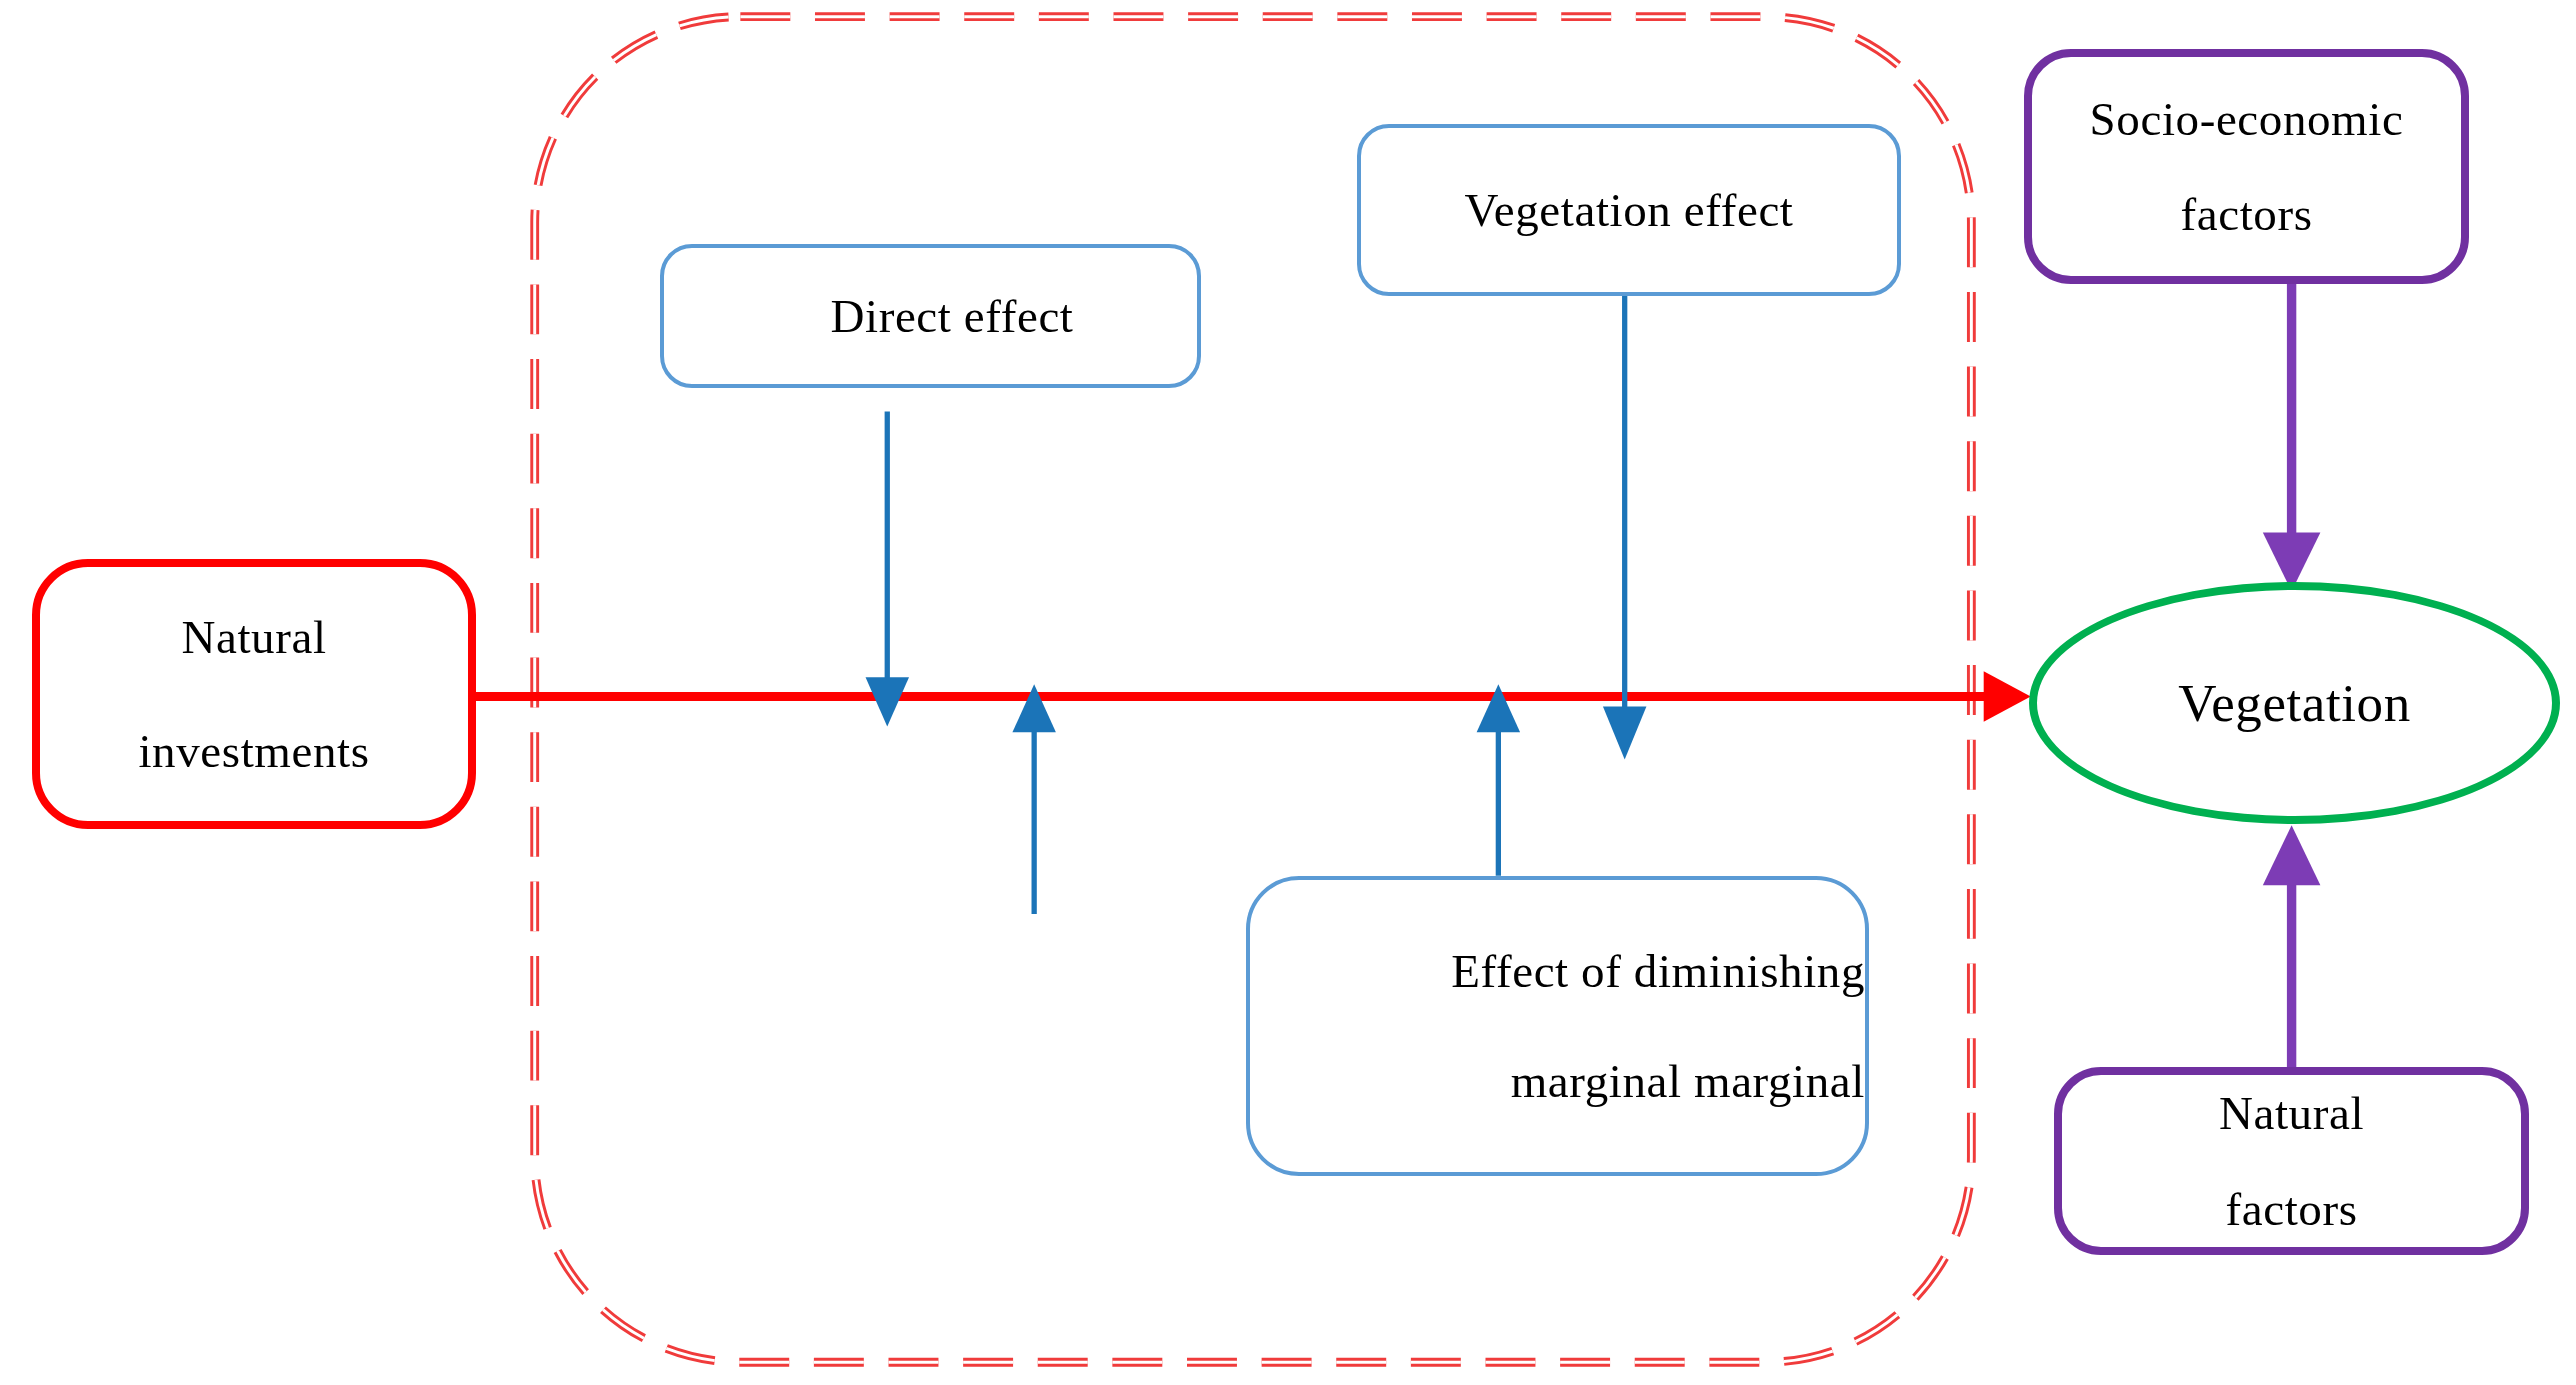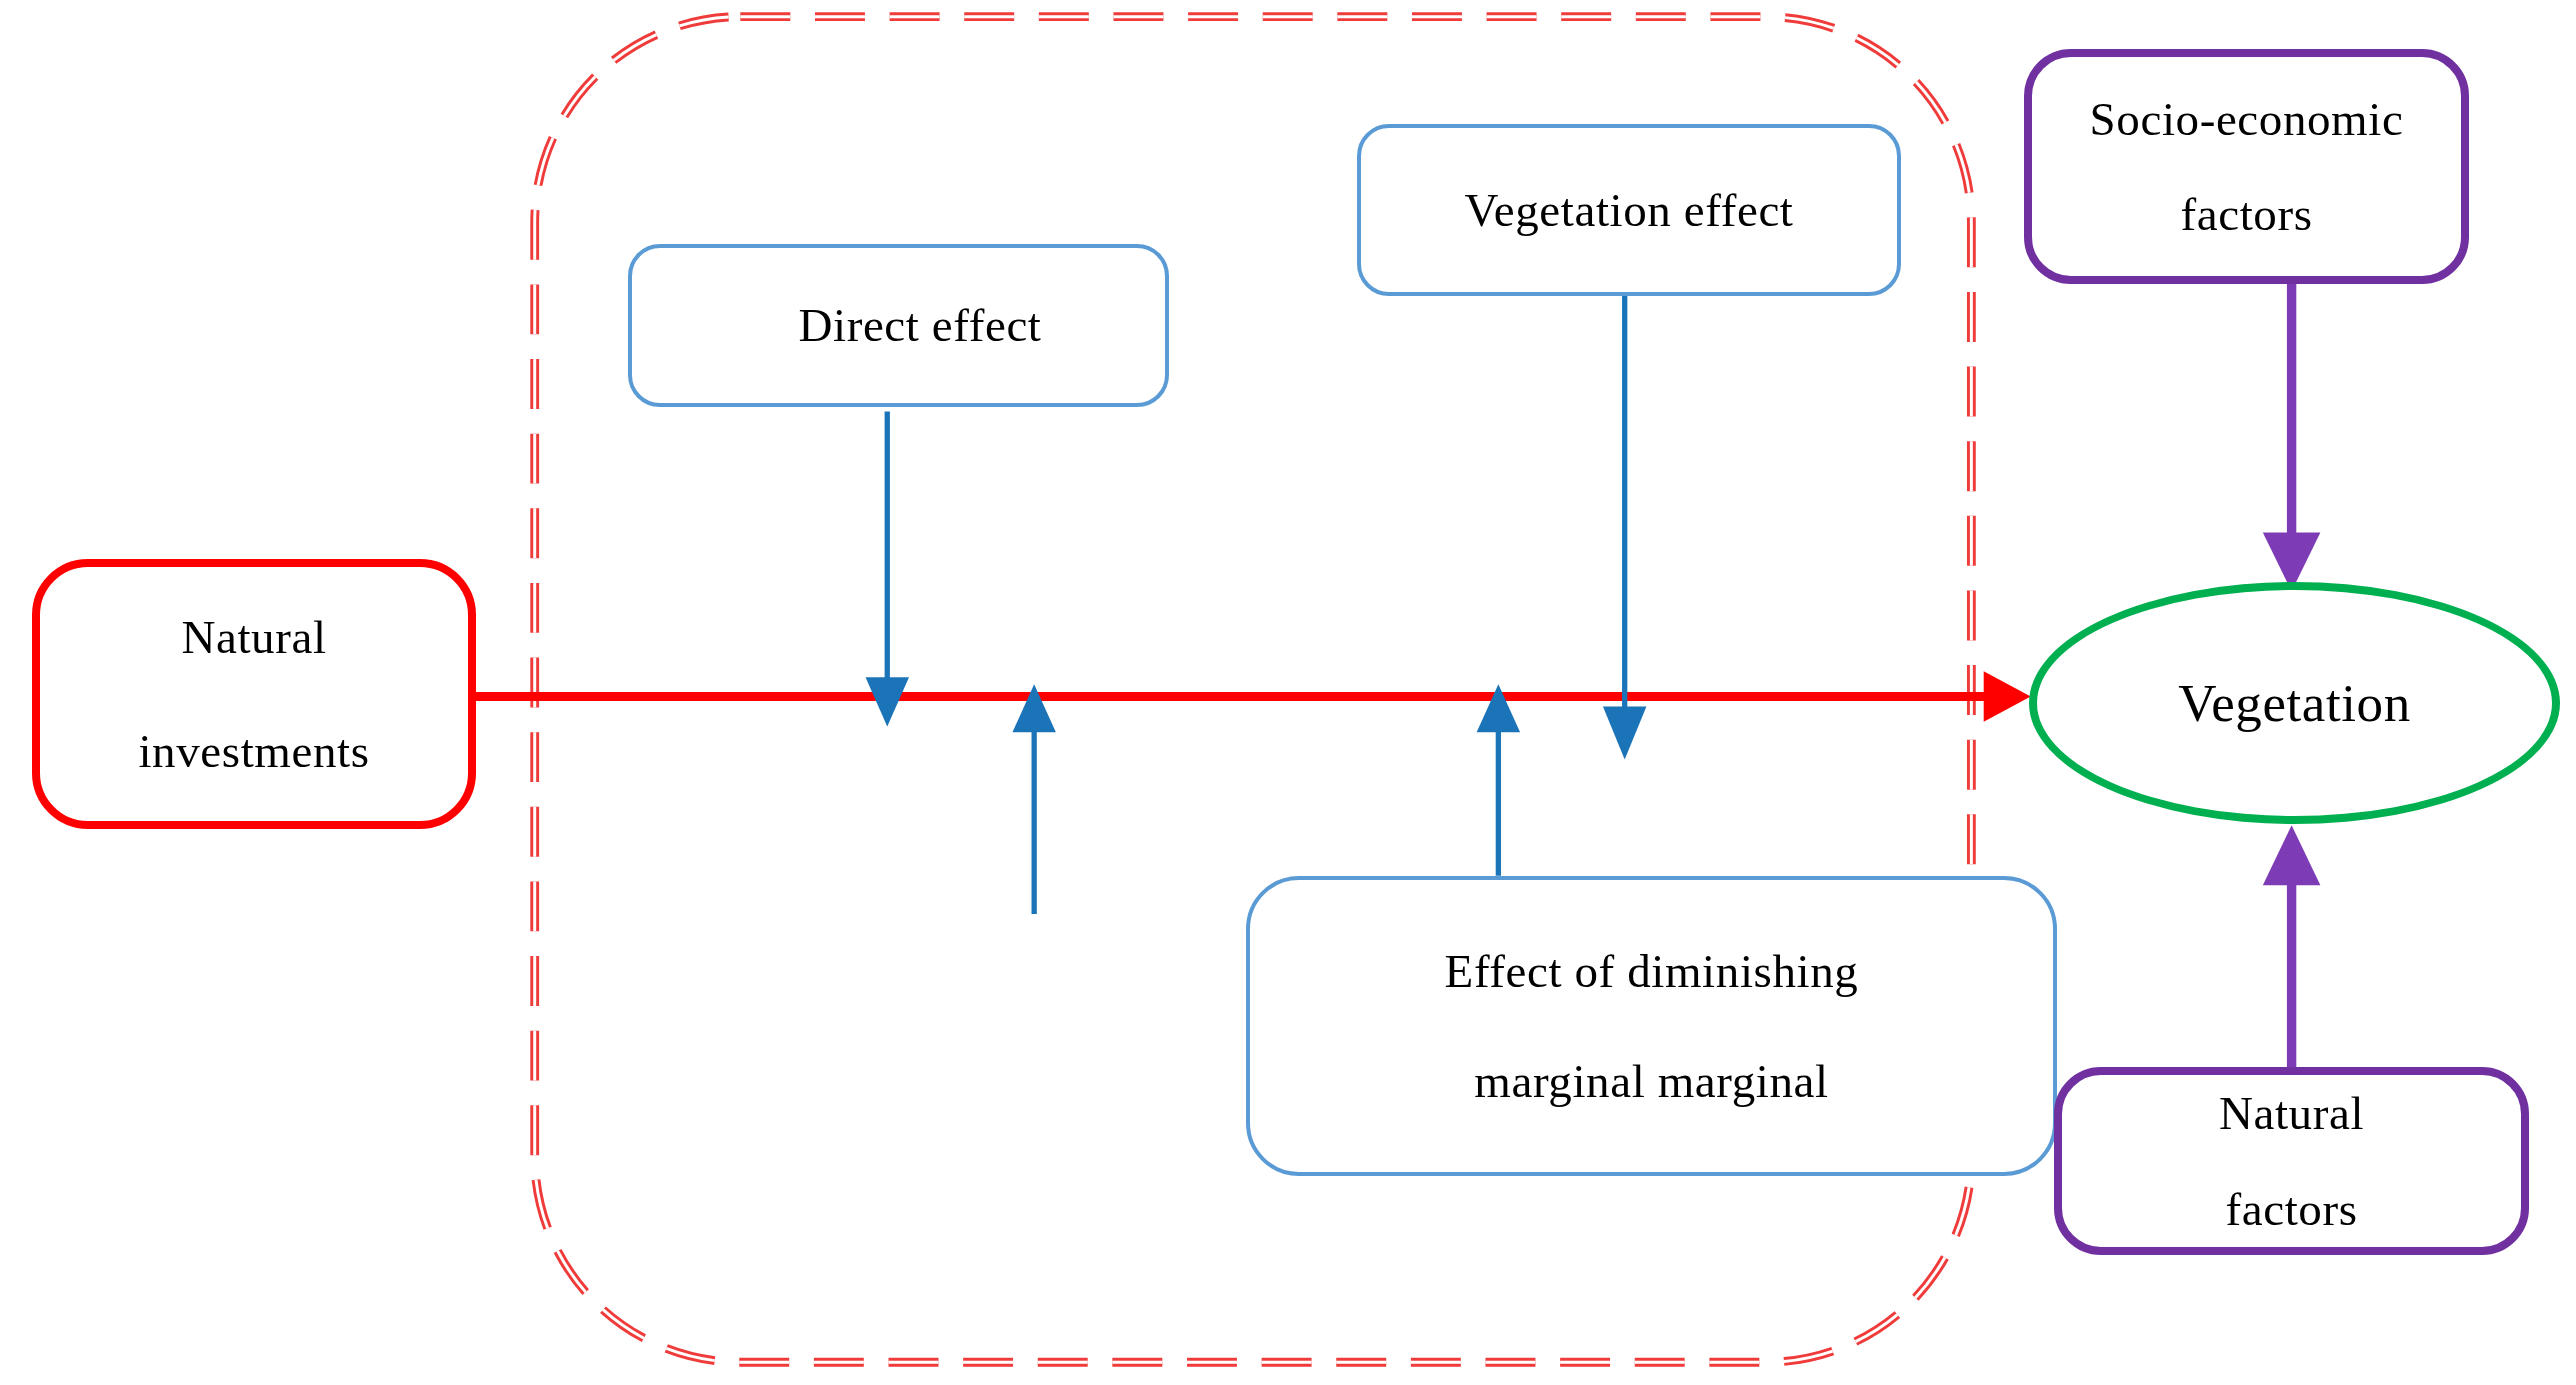--- a/index.html
+++ b/index.html
@@ -93,30 +93,30 @@
       <line x1="3900" y1="1816" x2="3900" y2="1500" stroke-width="16" stroke="#7d3cb5"></line>
       <polygon points="3851,1506 3949,1506 3900,1404" fill="#7d3cb5"></polygon>
     </g>
   </svg>
 
   <div class="node red-box" style="left:32px;top:559px;width:444px;height:270px;">
     <span>Natural</span>
     <span>investments</span>
   </div>
 
-  <div class="node blue-box" style="left:628px;top:244px;width:541px;height:163px;padding-left:43px;">
+  <div class="node blue-box" style="left:660px;top:244px;width:541px;height:144px;padding-left:43px;">
     <span>Direct effect</span>
   </div>
 
   <div class="node blue-box" style="left:1357px;top:124px;width:544px;height:172px;">
     <span>Vegetation effect</span>
   </div>
 
 
-  <div class="node blue-box two-line" style="left:1246px;top:876px;width:811px;height:300px;">
+  <div class="node blue-box two-line" style="left:1246px;top:876px;width:623px;height:300px;align-items:flex-end;">
     <span>Effect of diminishing</span>
     <span>marginal marginal</span>
   </div>
 
   <div class="node purple-box" style="left:2024px;top:49px;width:445px;height:235px;">
     <span>Socio-economic</span>
     <span>factors</span>
   </div>
 
   <div class="node purple-box" style="left:2054px;top:1067px;width:475px;height:188px;">

